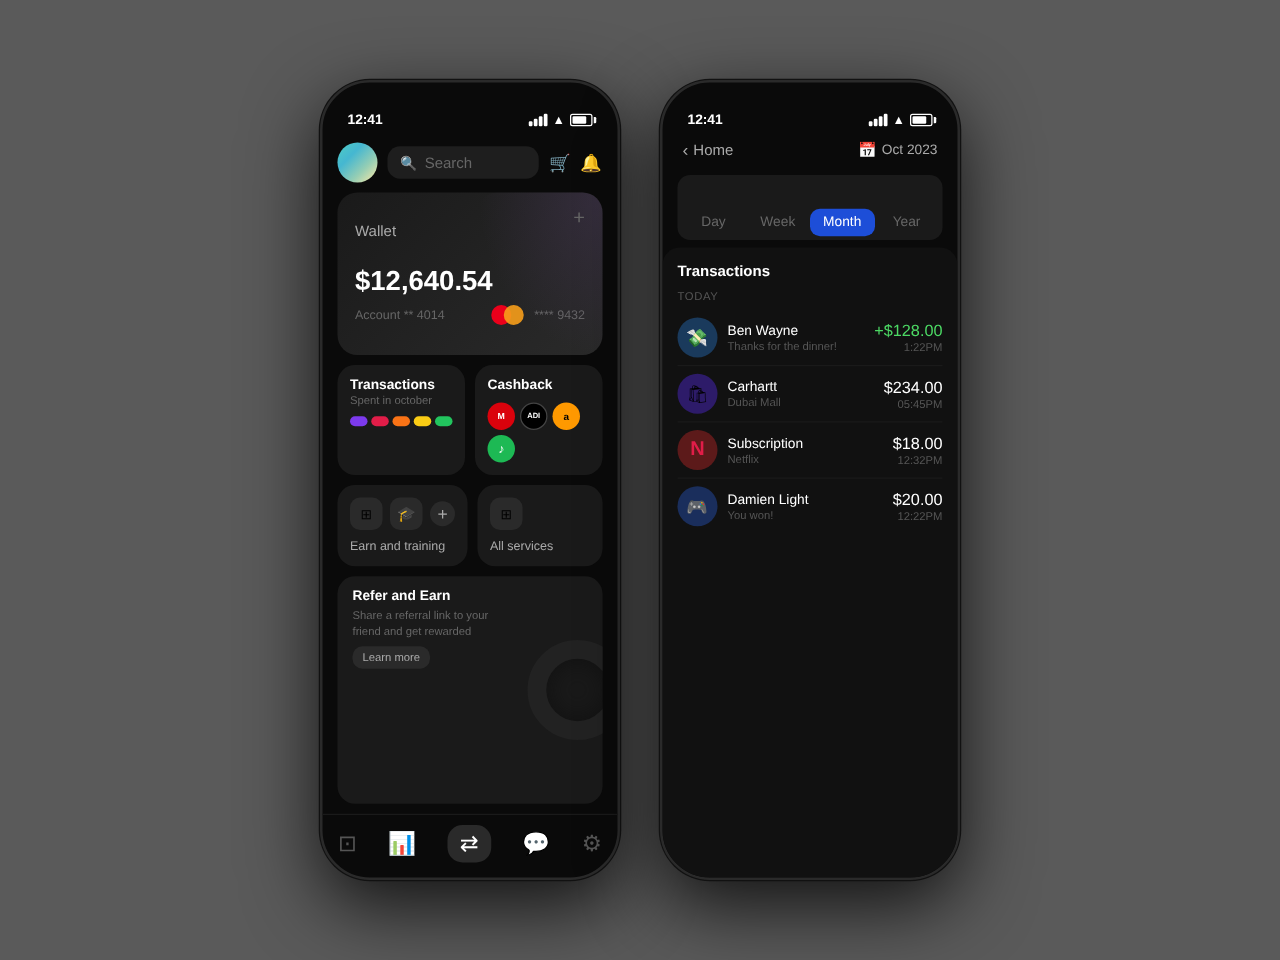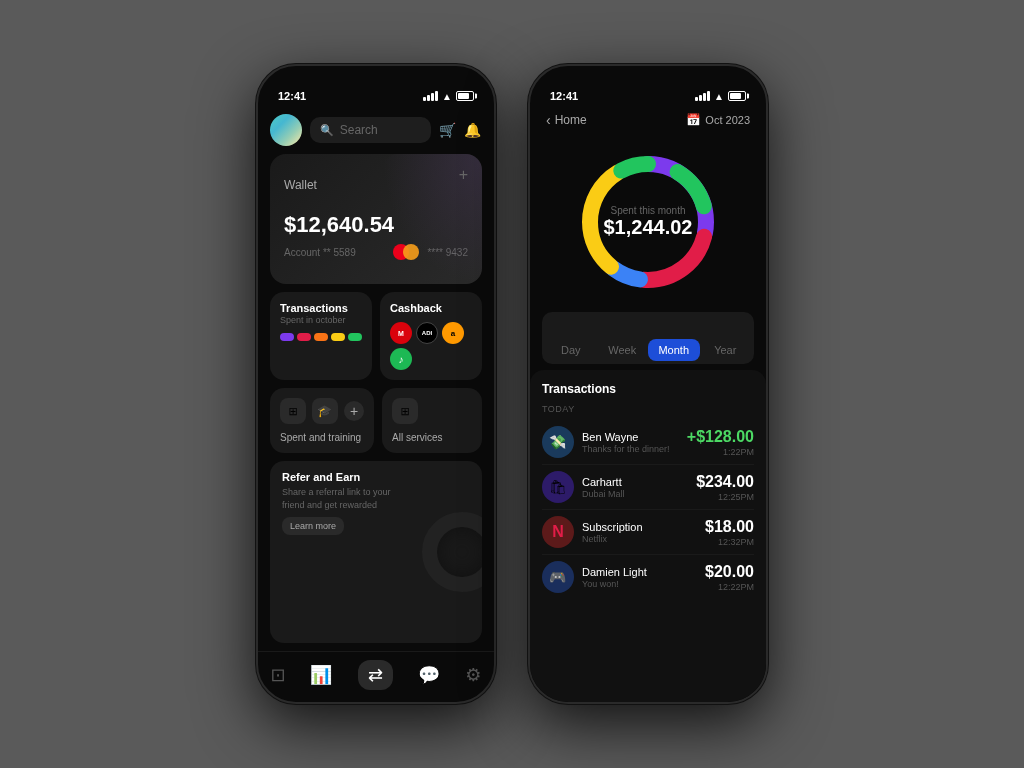--- a/index.html
+++ b/index.html
@@ -476,22 +476,22 @@
     }
     .trans-sub {
       color: #555;
       font-size: 9px;
       margin-top: 1px;
     }
     .trans-right {
       text-align: right;
     }
     .trans-amount {
-      font-size: 16px;
-      font-weight: 700;
+      font-size: 13px;
+      font-weight: 400;
     }
     .trans-amount.positive { color: #4cd964; }
     .trans-amount.negative { color: #fff; }
     .trans-time {
       color: #555;
       font-size: 9px;
       margin-top: 1px;
     }
   </style>
 </head>
@@ -526,21 +526,21 @@
       <span class="header-icon">🛒</span>
       <span class="header-icon">🔔</span>
     </div>
 
     <div class="wallet-card">
       <div class="wallet-gradient-bg"></div>
       <div class="wallet-title">Wallet</div>
       <span class="wallet-plus">+</span>
       <div class="wallet-amount">$12,640.54</div>
       <div class="wallet-footer">
-        <span class="wallet-account">Account ** 5589</span>
+        <span class="wallet-account">Account ** 4014</span>
         <div style="display:flex; align-items:center; gap:8px;">
           <div class="mastercard">
             <div class="mc-circle mc-red"></div>
             <div class="mc-circle mc-orange"></div>
           </div>
           <span class="wallet-card-num">**** 9432</span>
         </div>
       </div>
     </div>
 
@@ -567,21 +567,21 @@
       </div>
     </div>
 
     <div class="service-row">
       <div class="service-card">
         <div class="service-icons-row">
           <div class="service-icon-box" style="font-size:11px;">⊞</div>
           <div class="service-icon-box">🎓</div>
           <div class="add-btn">+</div>
         </div>
-        <div class="service-label">Spent and training</div>
+        <div class="service-label">Earn and training</div>
       </div>
       <div class="service-card">
         <div class="service-icons-row">
           <div class="service-icon-box" style="font-size:11px;">⊞</div>
         </div>
         <div class="service-label">All services</div>
       </div>
     </div>
 
     <div class="refer-card">
@@ -635,38 +635,20 @@
       <div class="back-btn">
         <span class="back-chevron">‹</span>
         <span>Home</span>
       </div>
       <div class="date-btn">
         <span class="cal-icon">📅</span>
         <span>Oct 2023</span>
       </div>
     </div>
 
-    <div class="donut-container">
-      <svg class="donut-svg" viewBox="0 0 160 160">
-
-        <circle cx="80" cy="80" r="58" fill="none" stroke="#7c3aed" stroke-width="16" stroke-dasharray="102.5 261" stroke-dashoffset="0" transform="rotate(-90 80 80)" stroke-linecap="round"></circle>
-
-        <circle cx="80" cy="80" r="58" fill="none" stroke="#e11d48" stroke-width="16" stroke-dasharray="80.5 261" stroke-dashoffset="-106" transform="rotate(-90 80 80)" stroke-linecap="round"></circle>
-
-        <circle cx="80" cy="80" r="58" fill="none" stroke="#3b82f6" stroke-width="16" stroke-dasharray="29 261" stroke-dashoffset="-190" transform="rotate(-90 80 80)" stroke-linecap="round"></circle>
-
-        <circle cx="80" cy="80" r="58" fill="none" stroke="#facc15" stroke-width="16" stroke-dasharray="110 261" stroke-dashoffset="-222" transform="rotate(-90 80 80)" stroke-linecap="round"></circle>
-
-        <circle cx="80" cy="80" r="58" fill="none" stroke="#22c55e" stroke-width="16" stroke-dasharray="44 261" stroke-dashoffset="-336" transform="rotate(-90 80 80)" stroke-linecap="round"></circle>
-      </svg>
-      <div class="donut-center">
-        <div class="spent-label">Spent this month</div>
-        <div class="spent-amount">$1,244.02</div>
-      </div>
-    </div>
 
     <div class="period-tabs">
       <div class="period-tab">Day</div>
       <div class="period-tab">Week</div>
       <div class="period-tab active">Month</div>
       <div class="period-tab">Year</div>
     </div>
 
     <div class="transactions-section">
       <div class="trans-title">Transactions</div>
@@ -685,21 +667,21 @@
       </div>
 
       <div class="trans-item">
         <div class="trans-icon purple">🛍</div>
         <div class="trans-info">
           <div class="trans-name">Carhartt</div>
           <div class="trans-sub">Dubai Mall</div>
         </div>
         <div class="trans-right">
           <div class="trans-amount negative">$234.00</div>
-          <div class="trans-time">12:25PM</div>
+          <div class="trans-time">05:45PM</div>
         </div>
       </div>
 
       <div class="trans-item">
         <div class="trans-icon red" style="font-weight:900; color:#e11d48; font-size:16px;">N</div>
         <div class="trans-info">
           <div class="trans-name">Subscription</div>
           <div class="trans-sub">Netflix</div>
         </div>
         <div class="trans-right">

